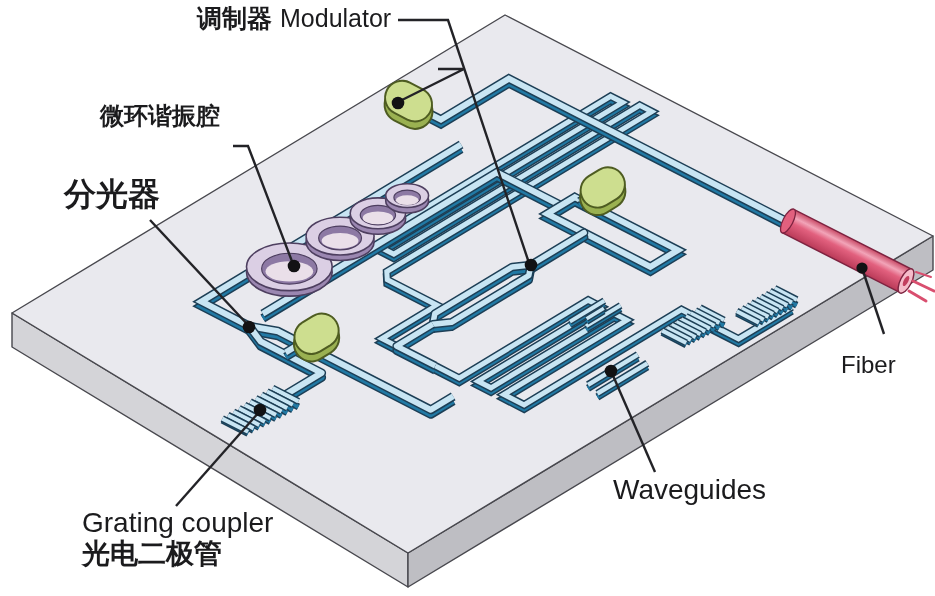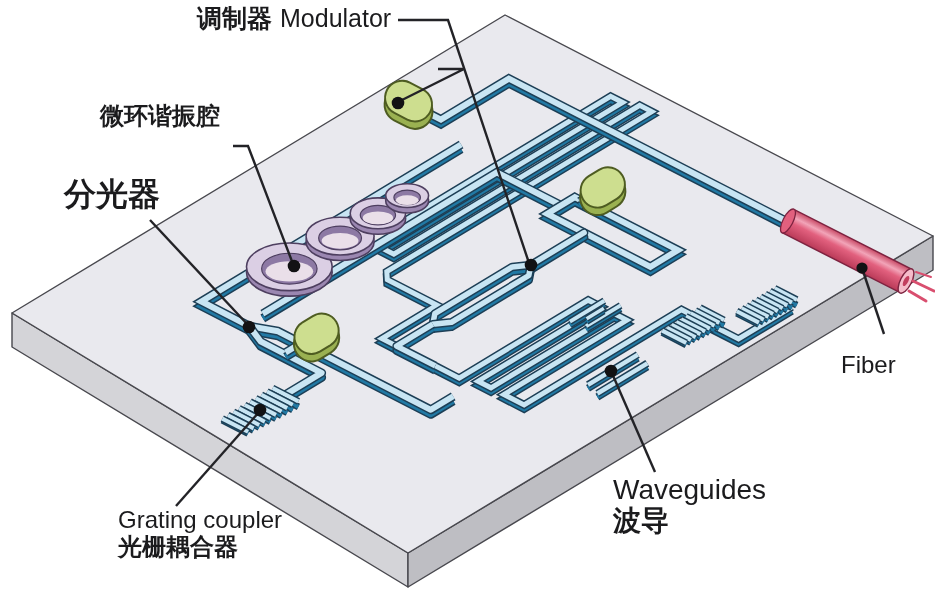--- a/index.html
+++ b/index.html
@@ -421,21 +421,20 @@
   <div class="lbl center" style="left:64px;top:177px;width:100px;font-size:32px;">
     <span class="zh">分光器</span>
   </div>
 
   <div class="lbl center" style="left:841px;top:336px;width:90px;font-size:24px;margin-top:16px;">
     <span class="en">Fiber</span>
   </div>
 
   <div class="lbl center" style="left:613px;top:474px;width:150px;font-size:28px;">
     <span class="en">Waveguides</span>
-    <span class="zh">波导</span>
-  </div>
-
-  <div class="lbl center" style="left:82px;top:507px;width:180px;font-size:24px;margin-left:36px;">
+  </div>
+
+  <div class="lbl center" style="left:82px;top:507px;width:180px;font-size:28px;">
     <span class="en">Grating coupler</span>
-    <span class="zh">光栅耦合器</span>
+    <span class="zh">光电二极管</span>
   </div>
 
 </div>
 
 </body></html>

